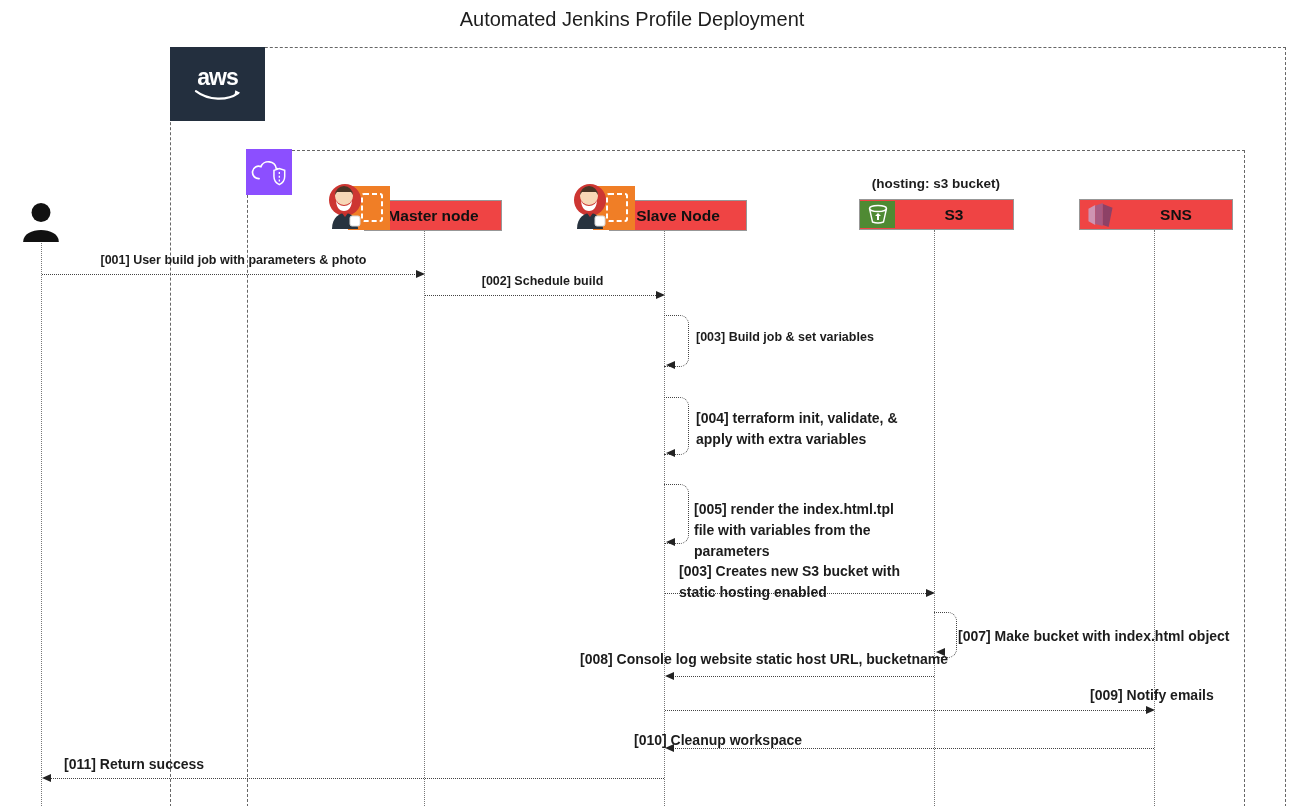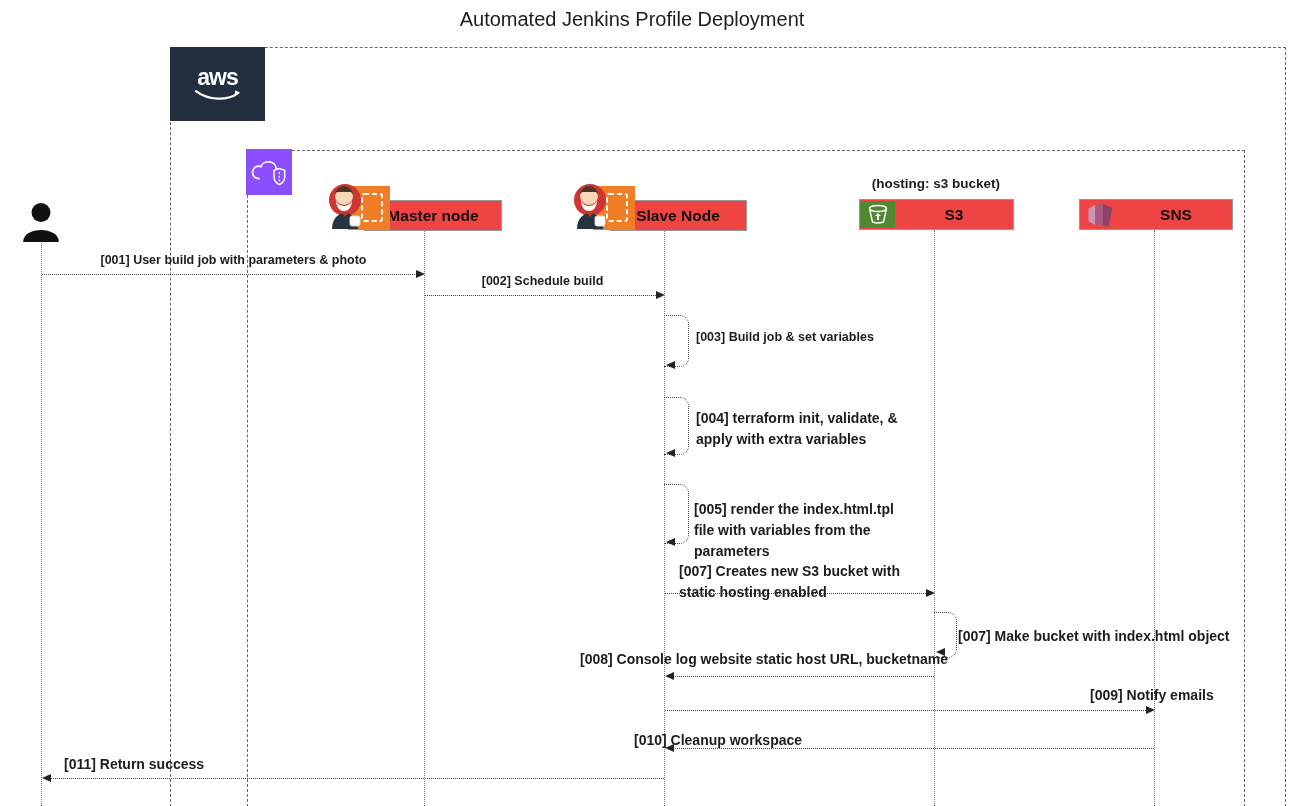--- a/index.html
+++ b/index.html
@@ -180,21 +180,21 @@
   <div id="lbl003" class="msg-label fs-lg">[003] Build job &amp; set variables</div>
 
   <div id="l004" class="loop"></div>
   <div id="lh004" class="head-l"></div>
   <div id="lbl004" class="msg-label fs-sm">[004] terraform init, validate, &amp; apply with extra variables</div>
 
   <div id="l005" class="loop"></div>
   <div id="lh005" class="head-l"></div>
   <div id="lbl005" class="msg-label fs-sm">[005] render the index.html.tpl file with variables from the parameters</div>
 
-  <div id="lbl006" class="msg-label fs-sm">[007] Creates new S3 bucket with static hosting enabled</div>
+  <div id="lbl006" class="msg-label fs-sm">[003] Creates new S3 bucket with static hosting enabled</div>
   <div id="a006" class="arrow"></div>
   <div id="h006" class="head-r"></div>
 
   <div id="l007" class="loop"></div>
   <div id="lh007" class="head-l"></div>
   <div id="lbl007" class="msg-label fs-sm">[007] Make bucket with index.html object</div>
 
   <div id="lbl008" class="msg-label fs-sm">[008] Console log website static host URL, bucketname</div>
   <div id="a008" class="arrow"></div>
   <div id="h008" class="head-l"></div>

